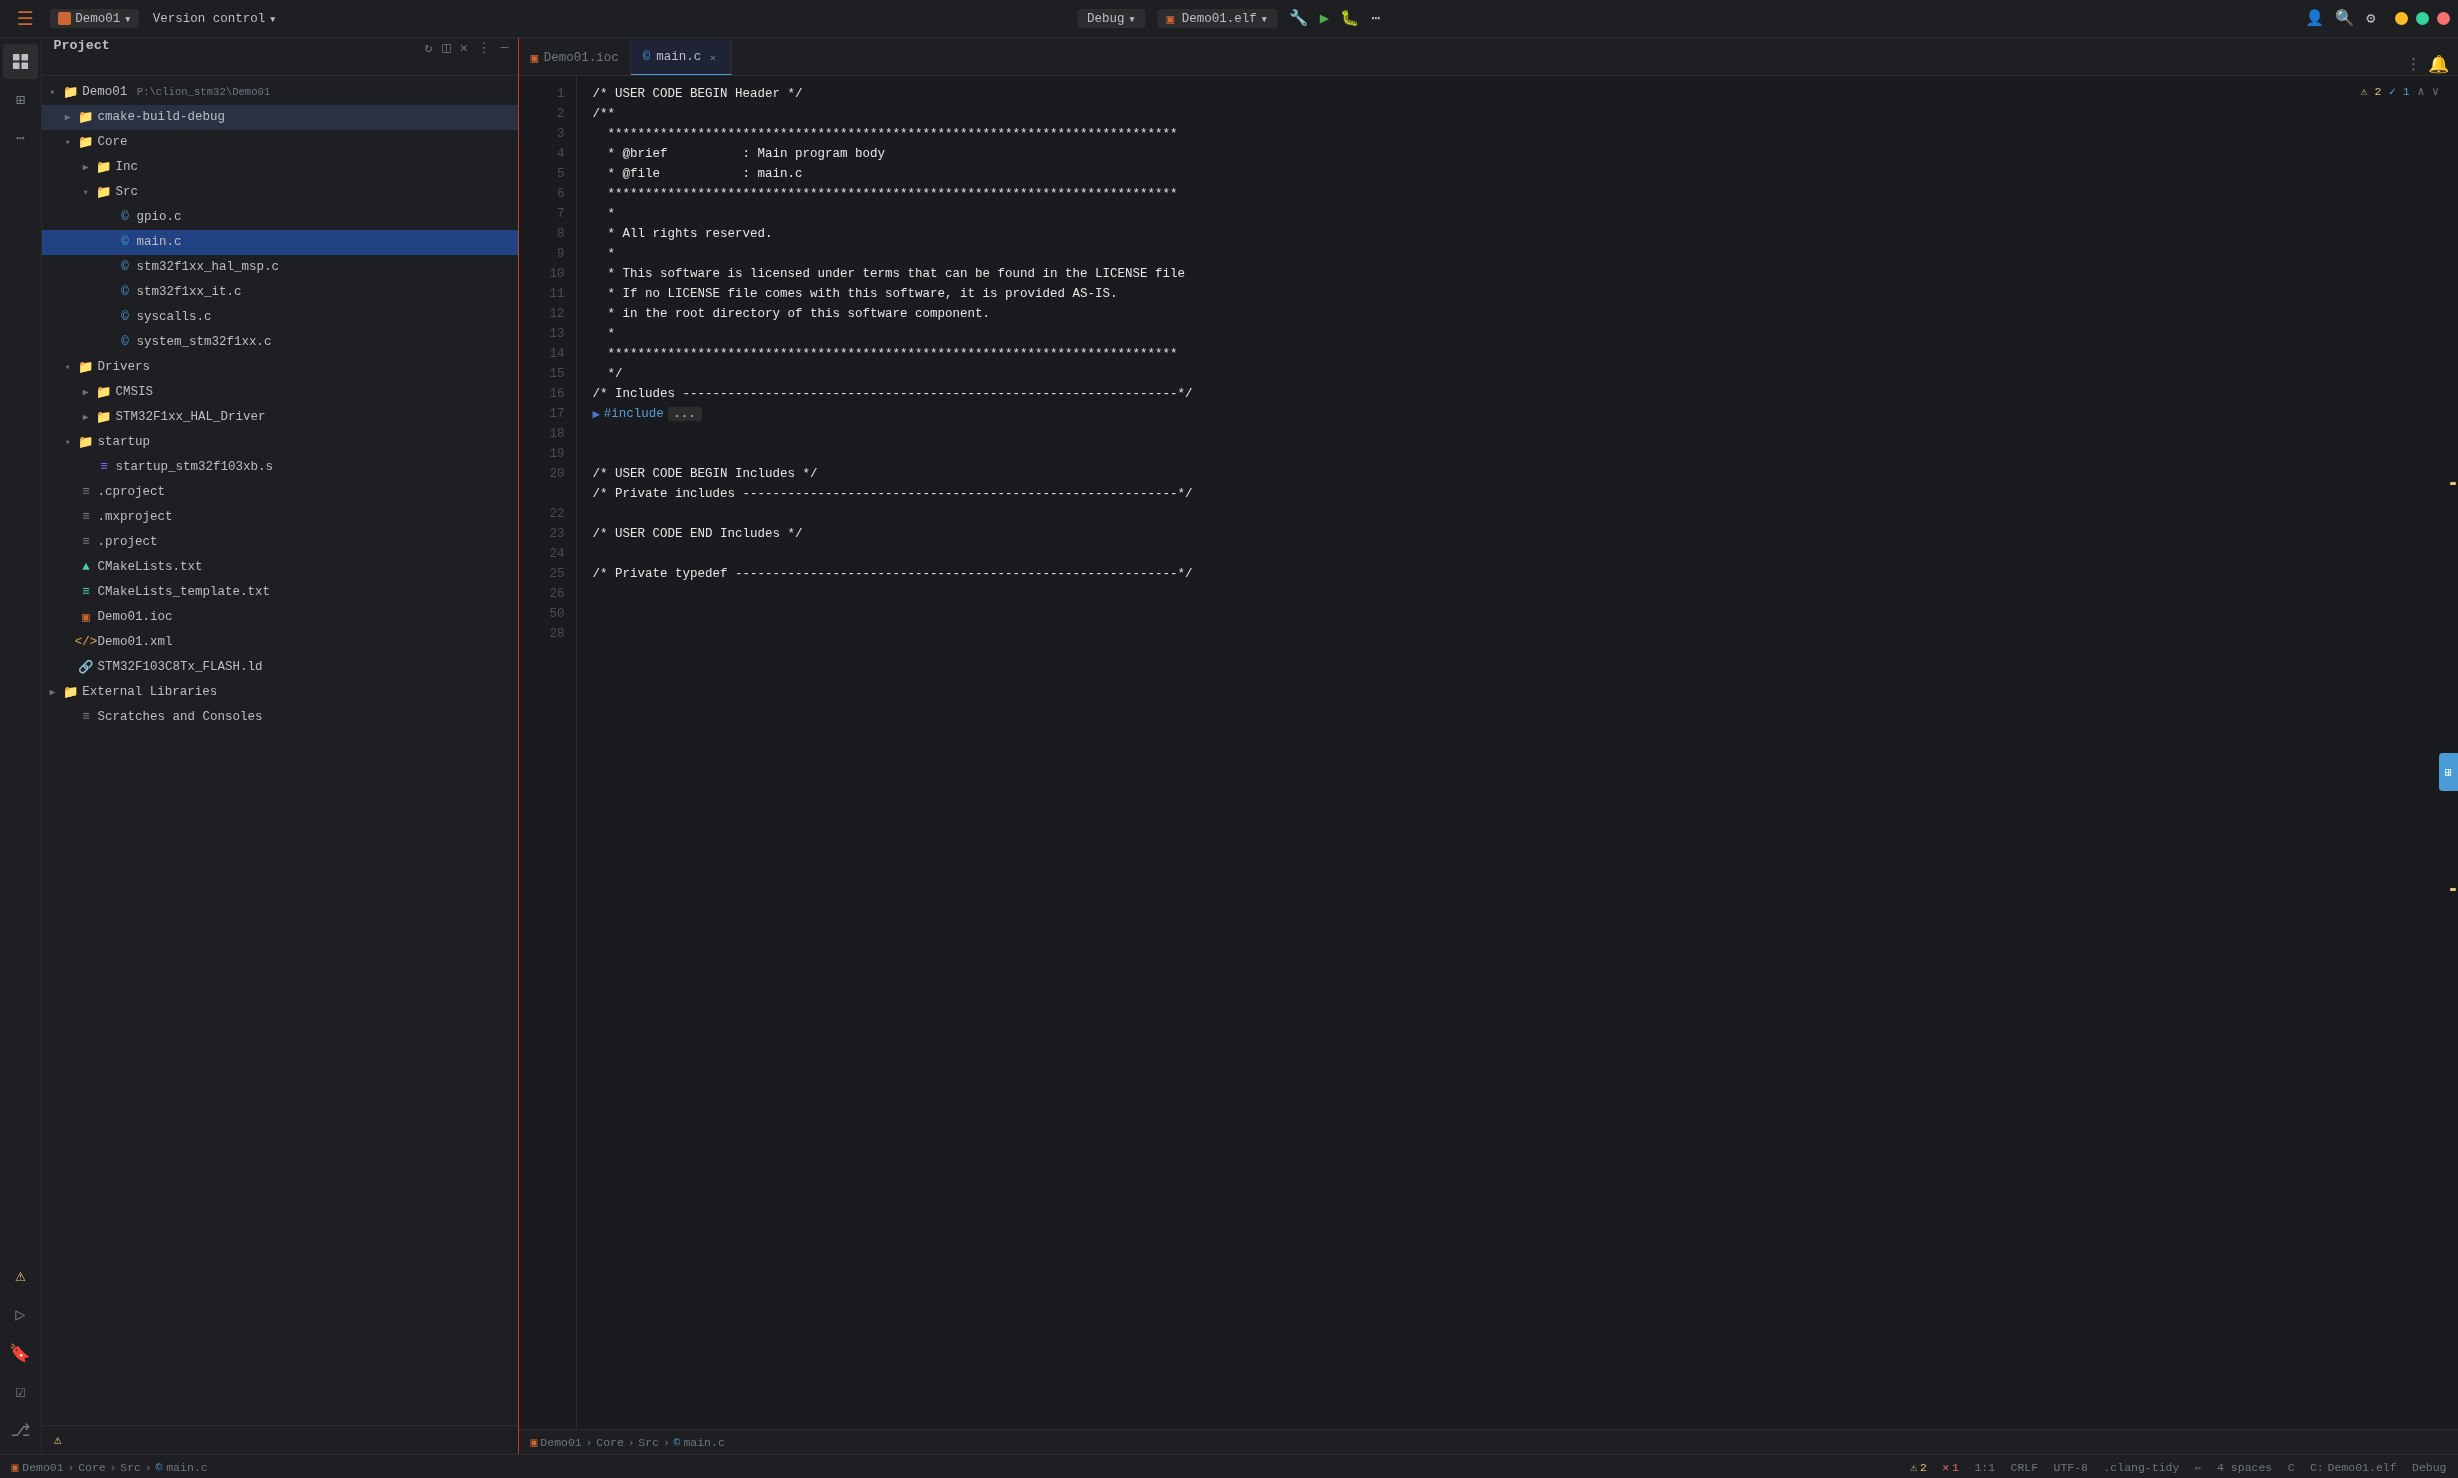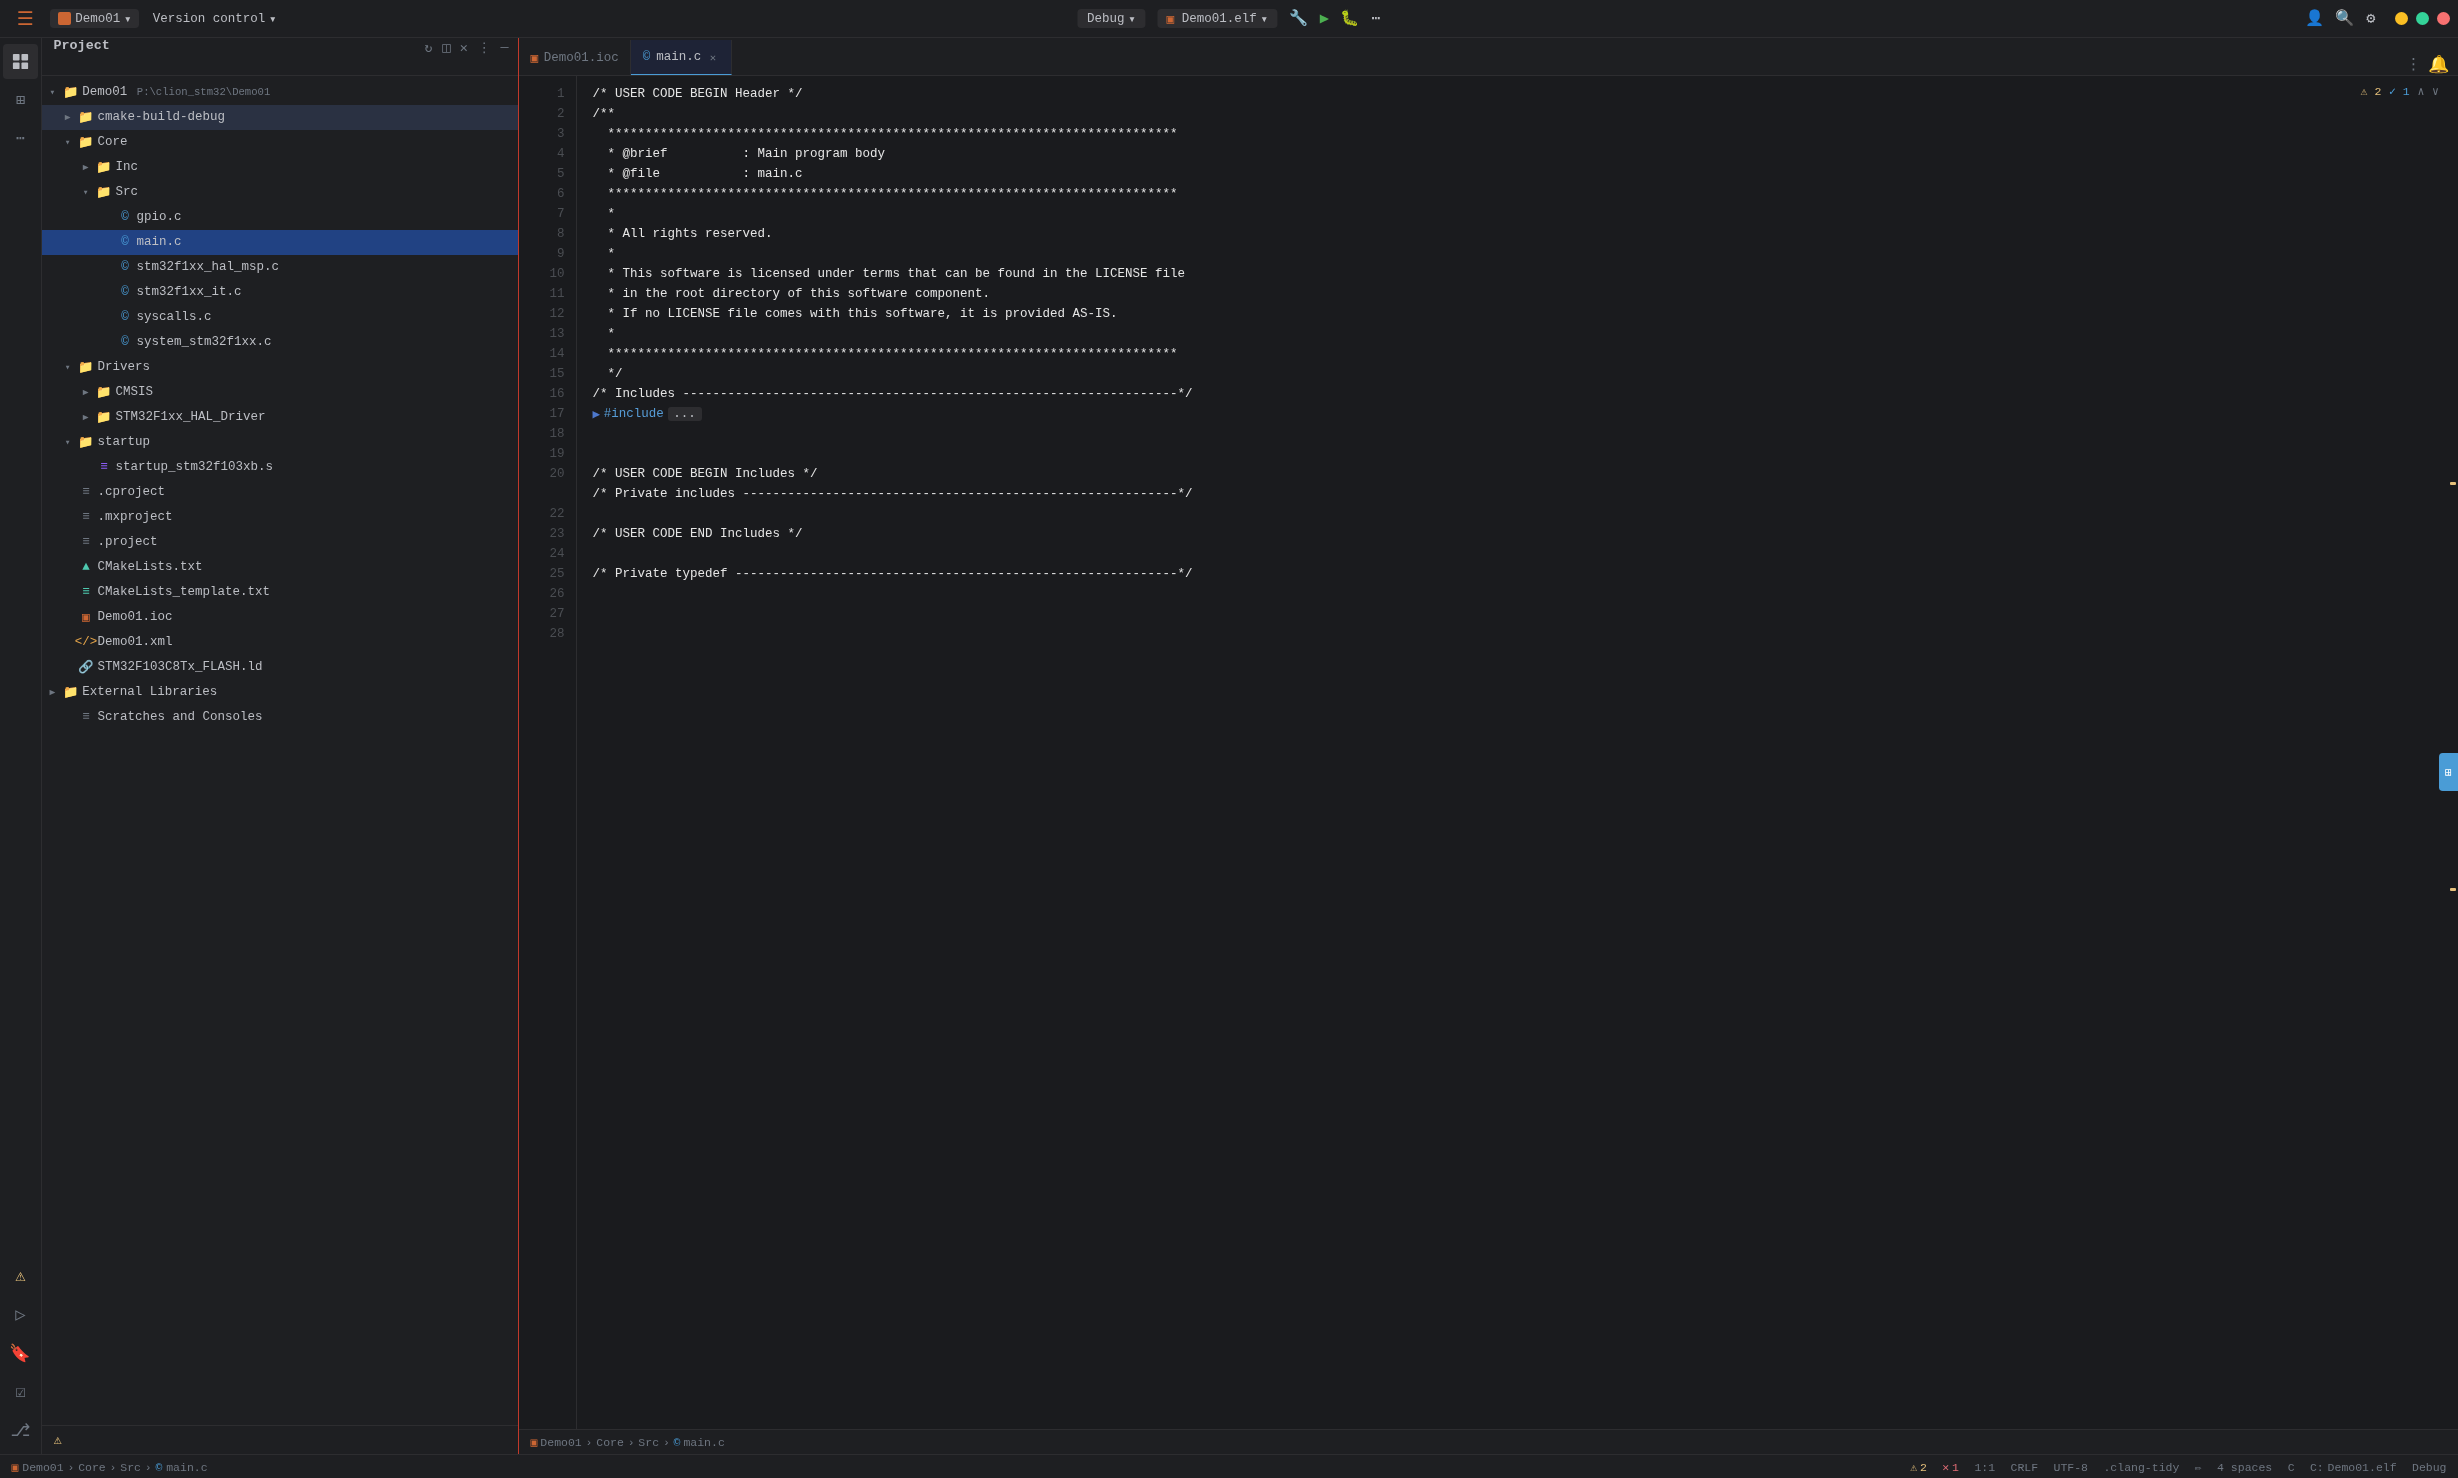--- a/index.html
+++ b/index.html
@@ -682,21 +682,21 @@
         <div class="line-number">17</div>
         <div class="line-number">18</div>
         <div class="line-number">19</div>
         <div class="line-number">20</div>
         <div class="line-number"></div>
         <div class="line-number">22</div>
         <div class="line-number">23</div>
         <div class="line-number">24</div>
         <div class="line-number">25</div>
         <div class="line-number">26</div>
-        <div class="line-number">27</div>
+        <div class="line-number">50</div>
         <div class="line-number">28</div>
       </div>
 
       <div class="code-content">
 
         <div class="code-line">
           <span class="comment">/* USER CODE BEGIN Header */</span>
         </div>
 
         <div class="code-line">
@@ -731,25 +731,25 @@
 
         <div class="code-line">
           <span class="comment">  *</span>
         </div>
 
         <div class="code-line">
           <span class="comment">  * This software is licensed under terms that can be found in the LICENSE file</span>
         </div>
 
         <div class="code-line">
+          <span class="comment">  * If no LICENSE file comes with this software, it is provided AS-IS.</span>
+        </div>
+
+        <div class="code-line">
           <span class="comment">  * in the root directory of this software component.</span>
-        </div>
-
-        <div class="code-line">
-          <span class="comment">  * If no LICENSE file comes with this software, it is provided AS-IS.</span>
         </div>
 
         <div class="code-line">
           <span class="comment">  *</span>
         </div>
 
         <div class="code-line">
           <span class="comment">  ****************************************************************************</span>
         </div>
 

